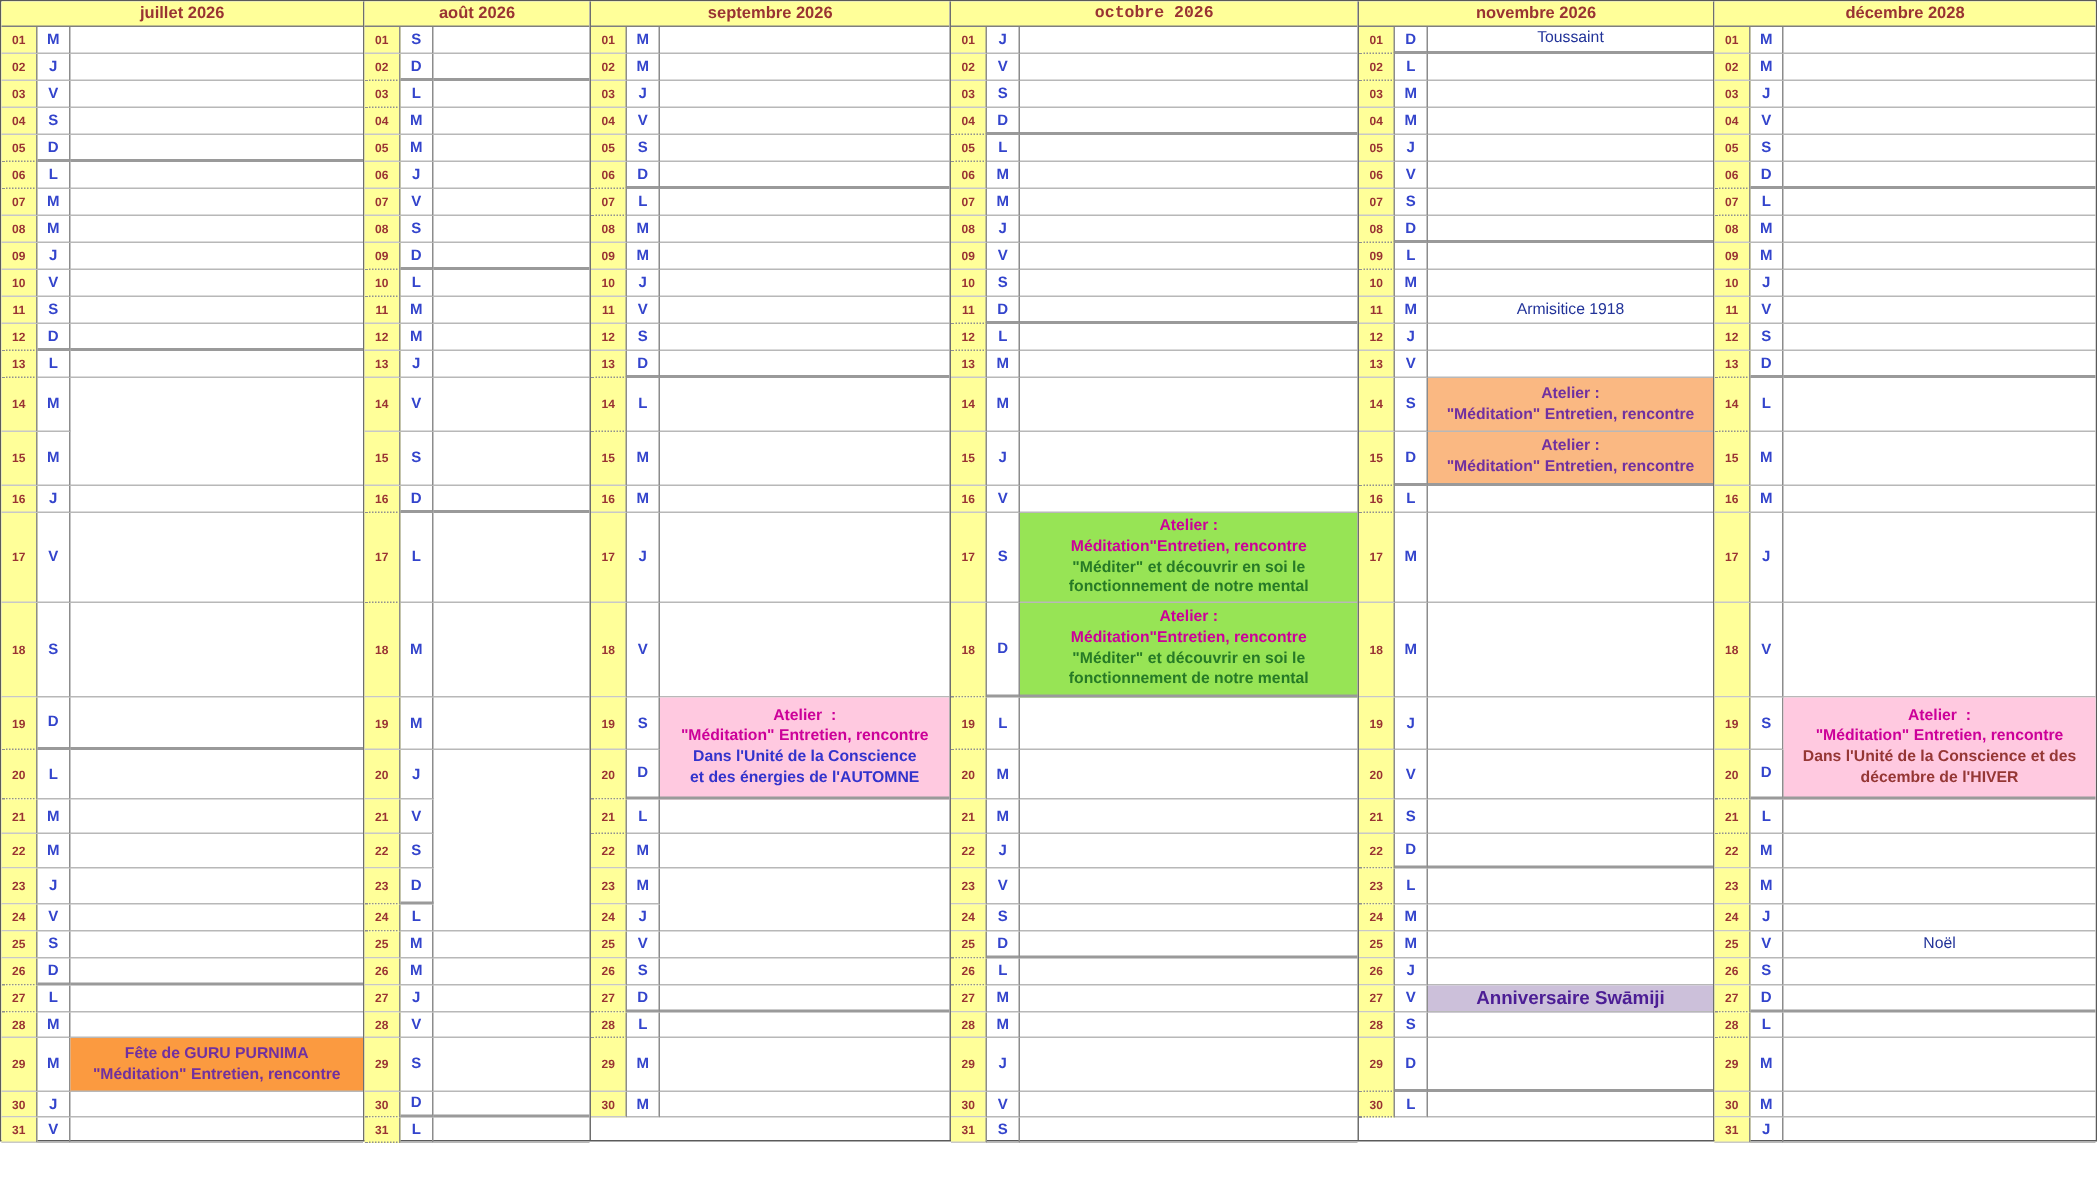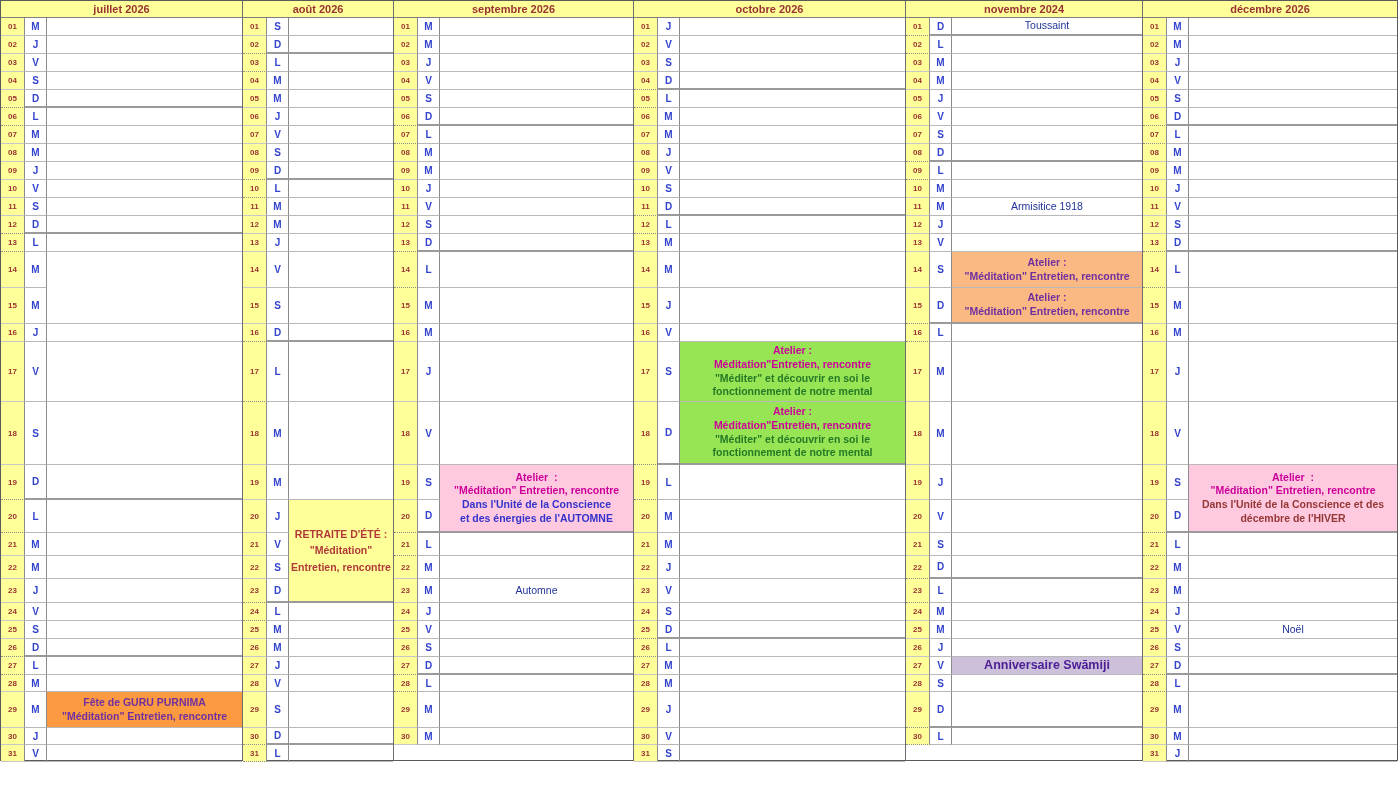--- a/index.html
+++ b/index.html
@@ -183,25 +183,20 @@
         <div class="dl" style="color: rgb(51, 68, 204); grid-area: 18 / 2; border-bottom: 1px solid rgb(184, 184, 184);">L</div>
         <div class="ev" style="grid-area: 18 / 3 / span 1; border-bottom: 1px solid rgb(184, 184, 184);"></div>
         <div class="num" style="color: rgb(153, 51, 51); grid-area: 19 / 1; border-bottom: 1px solid rgb(200, 200, 200);">18</div>
         <div class="dl" style="color: rgb(51, 68, 204); grid-area: 19 / 2; border-bottom: 1px solid rgb(184, 184, 184);">M</div>
         <div class="ev" style="grid-area: 19 / 3 / span 1; border-bottom: 1px solid rgb(184, 184, 184);"></div>
         <div class="num" style="color: rgb(153, 51, 51); grid-area: 20 / 1; border-bottom: 1px solid rgb(200, 200, 200);">19</div>
         <div class="dl" style="color: rgb(51, 68, 204); grid-area: 20 / 2; border-bottom: 1px solid rgb(184, 184, 184);">M</div>
         <div class="ev" style="grid-area: 20 / 3 / span 1; border-bottom: 1px solid rgb(184, 184, 184);"></div>
         <div class="num" style="color: rgb(153, 51, 51); grid-area: 21 / 1; border-bottom: 1px solid rgb(200, 200, 200);">20</div>
         <div class="dl" style="color: rgb(51, 68, 204); grid-area: 21 / 2; border-bottom: 1px solid rgb(184, 184, 184);">J</div>
-        <div class="ev spread" style="grid-area: 21 / 3 / span 4; border-bottom: 2px solid rgb(154, 154, 154); background: rgb(255, 255, 153);">
-          <div class="evl b" style="color: rgb(176, 58, 58);">RETRAITE D'ÉTÉ :</div>
-          <div class="evl b" style="color: rgb(176, 58, 58);">"Méditation"</div>
-          <div class="evl b" style="color: rgb(176, 58, 58);">Entretien, rencontre</div>
-        </div>
         <div class="num" style="color: rgb(153, 51, 51); grid-area: 22 / 1; border-bottom: 1px solid rgb(200, 200, 200);">21</div>
         <div class="dl" style="color: rgb(51, 68, 204); grid-area: 22 / 2; border-bottom: 1px solid rgb(184, 184, 184);">V</div>
         <div class="num" style="color: rgb(153, 51, 51); grid-area: 23 / 1; border-bottom: 1px solid rgb(200, 200, 200);">22</div>
         <div class="dl" style="color: rgb(51, 68, 204); grid-area: 23 / 2; border-bottom: 1px solid rgb(184, 184, 184);">S</div>
         <div class="num" style="color: rgb(153, 51, 51); grid-area: 24 / 1; border-bottom: 1px dotted rgb(143, 143, 143);">23</div>
         <div class="dl" style="color: rgb(51, 68, 204); grid-area: 24 / 2; border-bottom: 2px solid rgb(154, 154, 154);">D</div>
         <div class="num" style="color: rgb(153, 51, 51); grid-area: 25 / 1; border-bottom: 1px dotted rgb(143, 143, 143);">24</div>
         <div class="dl" style="color: rgb(51, 68, 204); grid-area: 25 / 2; border-bottom: 1px solid rgb(184, 184, 184);">L</div>
         <div class="ev" style="grid-area: 25 / 3 / span 1; border-bottom: 1px solid rgb(184, 184, 184);"></div>
         <div class="num" style="color: rgb(153, 51, 51); grid-area: 26 / 1; border-bottom: 1px solid rgb(200, 200, 200);">25</div>
@@ -293,23 +288,20 @@
         <div class="num" style="color: rgb(153, 51, 51); grid-area: 21 / 1; border-bottom: 1px dotted rgb(143, 143, 143);">20</div>
         <div class="dl" style="color: rgb(51, 68, 204); grid-area: 21 / 2; border-bottom: 2px solid rgb(154, 154, 154);">D</div>
         <div class="num" style="color: rgb(153, 51, 51); grid-area: 22 / 1; border-bottom: 1px dotted rgb(143, 143, 143);">21</div>
         <div class="dl" style="color: rgb(51, 68, 204); grid-area: 22 / 2; border-bottom: 1px solid rgb(184, 184, 184);">L</div>
         <div class="ev" style="grid-area: 22 / 3 / span 1; border-bottom: 1px solid rgb(184, 184, 184);"></div>
         <div class="num" style="color: rgb(153, 51, 51); grid-area: 23 / 1; border-bottom: 1px solid rgb(200, 200, 200);">22</div>
         <div class="dl" style="color: rgb(51, 68, 204); grid-area: 23 / 2; border-bottom: 1px solid rgb(184, 184, 184);">M</div>
         <div class="ev" style="grid-area: 23 / 3 / span 1; border-bottom: 1px solid rgb(184, 184, 184);"></div>
         <div class="num" style="color: rgb(153, 51, 51); grid-area: 24 / 1; border-bottom: 1px solid rgb(200, 200, 200);">23</div>
         <div class="dl" style="color: rgb(51, 68, 204); grid-area: 24 / 2; border-bottom: 1px solid rgb(184, 184, 184);">M</div>
-        <div class="ev" style="grid-area: 24 / 3 / span 1; border-bottom: 1px solid rgb(184, 184, 184);">
-          <div class="evl" style="color: rgb(34, 51, 153);">Automne</div>
-        </div>
         <div class="num" style="color: rgb(153, 51, 51); grid-area: 25 / 1; border-bottom: 1px solid rgb(200, 200, 200);">24</div>
         <div class="dl" style="color: rgb(51, 68, 204); grid-area: 25 / 2; border-bottom: 1px solid rgb(184, 184, 184);">J</div>
         <div class="ev" style="grid-area: 25 / 3 / span 1; border-bottom: 1px solid rgb(184, 184, 184);"></div>
         <div class="num" style="color: rgb(153, 51, 51); grid-area: 26 / 1; border-bottom: 1px solid rgb(200, 200, 200);">25</div>
         <div class="dl" style="color: rgb(51, 68, 204); grid-area: 26 / 2; border-bottom: 1px solid rgb(184, 184, 184);">V</div>
         <div class="ev" style="grid-area: 26 / 3 / span 1; border-bottom: 1px solid rgb(184, 184, 184);"></div>
         <div class="num" style="color: rgb(153, 51, 51); grid-area: 27 / 1; border-bottom: 1px solid rgb(200, 200, 200);">26</div>
         <div class="dl" style="color: rgb(51, 68, 204); grid-area: 27 / 2; border-bottom: 1px solid rgb(184, 184, 184);">S</div>
         <div class="ev" style="grid-area: 27 / 3 / span 1; border-bottom: 1px solid rgb(184, 184, 184);"></div>
         <div class="num" style="color: rgb(153, 51, 51); grid-area: 28 / 1; border-bottom: 1px dotted rgb(143, 143, 143);">27</div>
@@ -319,21 +311,21 @@
         <div class="dl" style="color: rgb(51, 68, 204); grid-area: 29 / 2; border-bottom: 1px solid rgb(184, 184, 184);">L</div>
         <div class="ev" style="grid-area: 29 / 3 / span 1; border-bottom: 1px solid rgb(184, 184, 184);"></div>
         <div class="num" style="color: rgb(153, 51, 51); grid-area: 30 / 1; border-bottom: 1px solid rgb(200, 200, 200);">29</div>
         <div class="dl" style="color: rgb(51, 68, 204); grid-area: 30 / 2; border-bottom: 1px solid rgb(184, 184, 184);">M</div>
         <div class="ev" style="grid-area: 30 / 3 / span 1; border-bottom: 1px solid rgb(184, 184, 184);"></div>
         <div class="num" style="color: rgb(153, 51, 51); grid-area: 31 / 1; border-bottom: 1px solid rgb(200, 200, 200);">30</div>
         <div class="dl" style="color: rgb(51, 68, 204); grid-area: 31 / 2; border-bottom: 1px solid rgb(184, 184, 184);">M</div>
         <div class="ev" style="grid-area: 31 / 3 / span 1; border-bottom: 1px solid rgb(184, 184, 184);"></div>
       </div>
       <div class="month" style="width: 272px; grid-template-rows: 17px 18px 18px 18px 18px 18px 18px 18px 18px 18px 18px 18px 18px 18px 36px 36px 18px 60px 63px 35px 33px 23px 23px 24px 18px 18px 18px 18px 17px 36px 17px 17px;">
-        <div class="mhead" style="color: rgb(153, 51, 51);">octobre 2026</div>
+        <div class="mhead" style="color: rgb(153, 51, 51); font-family: Liberation Mono, monospace;">octobre 2026</div>
         <div class="num" style="color: rgb(153, 51, 51); grid-area: 2 / 1; border-bottom: 1px solid rgb(200, 200, 200);">01</div>
         <div class="dl" style="color: rgb(51, 68, 204); grid-area: 2 / 2; border-bottom: 1px solid rgb(184, 184, 184);">J</div>
         <div class="ev" style="grid-area: 2 / 3 / span 1; border-bottom: 1px solid rgb(184, 184, 184);"></div>
         <div class="num" style="color: rgb(153, 51, 51); grid-area: 3 / 1; border-bottom: 1px solid rgb(200, 200, 200);">02</div>
         <div class="dl" style="color: rgb(51, 68, 204); grid-area: 3 / 2; border-bottom: 1px solid rgb(184, 184, 184);">V</div>
         <div class="ev" style="grid-area: 3 / 3 / span 1; border-bottom: 1px solid rgb(184, 184, 184);"></div>
         <div class="num" style="color: rgb(153, 51, 51); grid-area: 4 / 1; border-bottom: 1px solid rgb(200, 200, 200);">03</div>
         <div class="dl" style="color: rgb(51, 68, 204); grid-area: 4 / 2; border-bottom: 1px solid rgb(184, 184, 184);">S</div>
         <div class="ev" style="grid-area: 4 / 3 / span 1; border-bottom: 1px solid rgb(184, 184, 184);"></div>
         <div class="num" style="color: rgb(153, 51, 51); grid-area: 5 / 1; border-bottom: 1px dotted rgb(143, 143, 143);">04</div>
@@ -425,21 +417,21 @@
         <div class="dl" style="color: rgb(51, 68, 204); grid-area: 30 / 2; border-bottom: 1px solid rgb(184, 184, 184);">J</div>
         <div class="ev" style="grid-area: 30 / 3 / span 1; border-bottom: 1px solid rgb(184, 184, 184);"></div>
         <div class="num" style="color: rgb(153, 51, 51); grid-area: 31 / 1; border-bottom: 1px solid rgb(200, 200, 200);">30</div>
         <div class="dl" style="color: rgb(51, 68, 204); grid-area: 31 / 2; border-bottom: 1px solid rgb(184, 184, 184);">V</div>
         <div class="ev" style="grid-area: 31 / 3 / span 1; border-bottom: 1px solid rgb(184, 184, 184);"></div>
         <div class="num" style="color: rgb(153, 51, 51); grid-area: 32 / 1; border-bottom: 1px solid rgb(200, 200, 200);">31</div>
         <div class="dl" style="color: rgb(51, 68, 204); grid-area: 32 / 2; border-bottom: 1px solid rgb(184, 184, 184);">S</div>
         <div class="ev" style="grid-area: 32 / 3 / span 1; border-bottom: 1px solid rgb(184, 184, 184);"></div>
       </div>
       <div class="month" style="width: 237px; grid-template-rows: 17px 18px 18px 18px 18px 18px 18px 18px 18px 18px 18px 18px 18px 18px 36px 36px 18px 60px 63px 35px 33px 23px 23px 24px 18px 18px 18px 18px 17px 36px 17px;">
-        <div class="mhead" style="color: rgb(153, 51, 51);">novembre 2024</div>
+        <div class="mhead" style="color: rgb(153, 51, 51);">novembre 2026</div>
         <div class="num" style="color: rgb(153, 51, 51); grid-area: 2 / 1; border-bottom: 1px dotted rgb(143, 143, 143);">01</div>
         <div class="dl" style="color: rgb(51, 68, 204); grid-area: 2 / 2; border-bottom: 2px solid rgb(154, 154, 154);">D</div>
         <div class="ev" style="grid-area: 2 / 3 / span 1; border-bottom: 2px solid rgb(154, 154, 154);">
           <div class="evl" style="color: rgb(34, 51, 153);">Toussaint</div>
         </div>
         <div class="num" style="color: rgb(153, 51, 51); grid-area: 3 / 1; border-bottom: 1px dotted rgb(143, 143, 143);">02</div>
         <div class="dl" style="color: rgb(51, 68, 204); grid-area: 3 / 2; border-bottom: 1px solid rgb(184, 184, 184);">L</div>
         <div class="ev" style="grid-area: 3 / 3 / span 1; border-bottom: 1px solid rgb(184, 184, 184);"></div>
         <div class="num" style="color: rgb(153, 51, 51); grid-area: 4 / 1; border-bottom: 1px solid rgb(200, 200, 200);">03</div>
         <div class="dl" style="color: rgb(51, 68, 204); grid-area: 4 / 2; border-bottom: 1px solid rgb(184, 184, 184);">M</div>
@@ -530,21 +522,21 @@
         <div class="dl" style="color: rgb(51, 68, 204); grid-area: 29 / 2; border-bottom: 1px solid rgb(184, 184, 184);">S</div>
         <div class="ev" style="grid-area: 29 / 3 / span 1; border-bottom: 1px solid rgb(184, 184, 184);"></div>
         <div class="num" style="color: rgb(153, 51, 51); grid-area: 30 / 1; border-bottom: 1px dotted rgb(143, 143, 143);">29</div>
         <div class="dl" style="color: rgb(51, 68, 204); grid-area: 30 / 2; border-bottom: 2px solid rgb(154, 154, 154);">D</div>
         <div class="ev" style="grid-area: 30 / 3 / span 1; border-bottom: 2px solid rgb(154, 154, 154);"></div>
         <div class="num" style="color: rgb(153, 51, 51); grid-area: 31 / 1; border-bottom: 1px dotted rgb(143, 143, 143);">30</div>
         <div class="dl" style="color: rgb(51, 68, 204); grid-area: 31 / 2; border-bottom: 1px solid rgb(184, 184, 184);">L</div>
         <div class="ev" style="grid-area: 31 / 3 / span 1; border-bottom: 1px solid rgb(184, 184, 184);"></div>
       </div>
       <div class="month" style="width: 255px; grid-template-rows: 17px 18px 18px 18px 18px 18px 18px 18px 18px 18px 18px 18px 18px 18px 36px 36px 18px 60px 63px 35px 33px 23px 23px 24px 18px 18px 18px 18px 17px 36px 17px 17px;">
-        <div class="mhead" style="color: rgb(153, 51, 51);">décembre 2026</div>
+        <div class="mhead" style="color: rgb(153, 51, 51);">décembre 2028</div>
         <div class="num" style="color: rgb(153, 51, 51); grid-area: 2 / 1; border-bottom: 1px solid rgb(200, 200, 200);">01</div>
         <div class="dl" style="color: rgb(51, 68, 204); grid-area: 2 / 2; border-bottom: 1px solid rgb(184, 184, 184);">M</div>
         <div class="ev" style="grid-area: 2 / 3 / span 1; border-bottom: 1px solid rgb(184, 184, 184);"></div>
         <div class="num" style="color: rgb(153, 51, 51); grid-area: 3 / 1; border-bottom: 1px solid rgb(200, 200, 200);">02</div>
         <div class="dl" style="color: rgb(51, 68, 204); grid-area: 3 / 2; border-bottom: 1px solid rgb(184, 184, 184);">M</div>
         <div class="ev" style="grid-area: 3 / 3 / span 1; border-bottom: 1px solid rgb(184, 184, 184);"></div>
         <div class="num" style="color: rgb(153, 51, 51); grid-area: 4 / 1; border-bottom: 1px solid rgb(200, 200, 200);">03</div>
         <div class="dl" style="color: rgb(51, 68, 204); grid-area: 4 / 2; border-bottom: 1px solid rgb(184, 184, 184);">J</div>
         <div class="ev" style="grid-area: 4 / 3 / span 1; border-bottom: 1px solid rgb(184, 184, 184);"></div>
         <div class="num" style="color: rgb(153, 51, 51); grid-area: 5 / 1; border-bottom: 1px solid rgb(200, 200, 200);">04</div>

